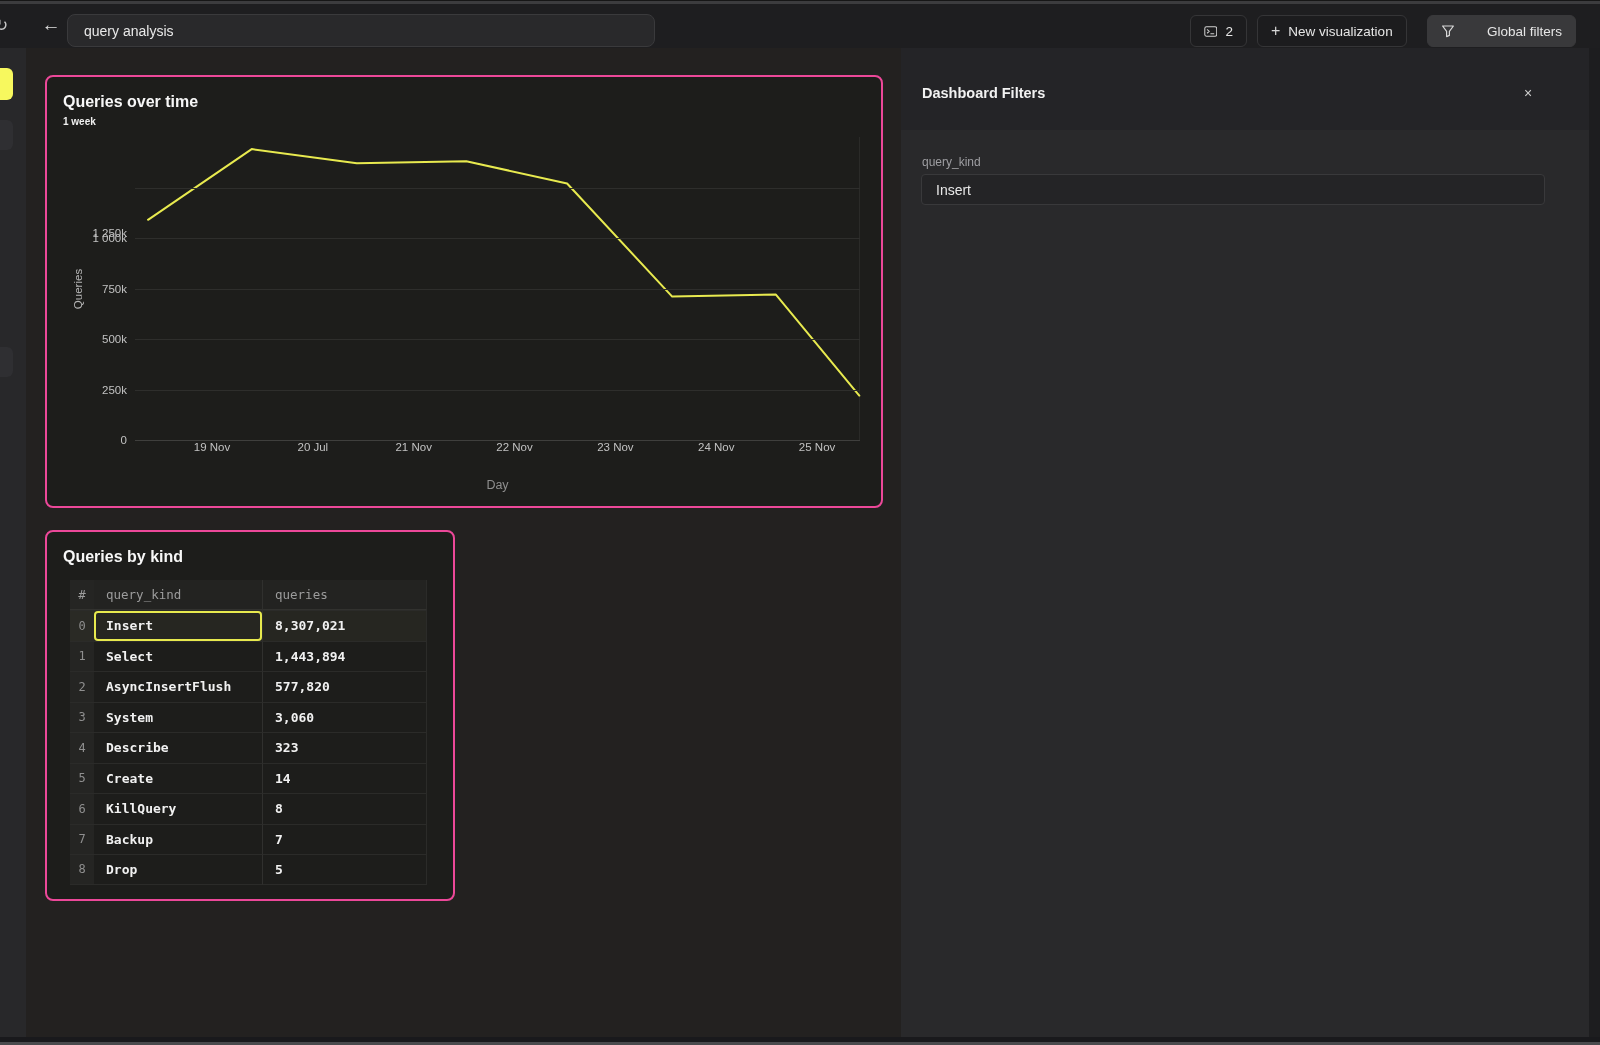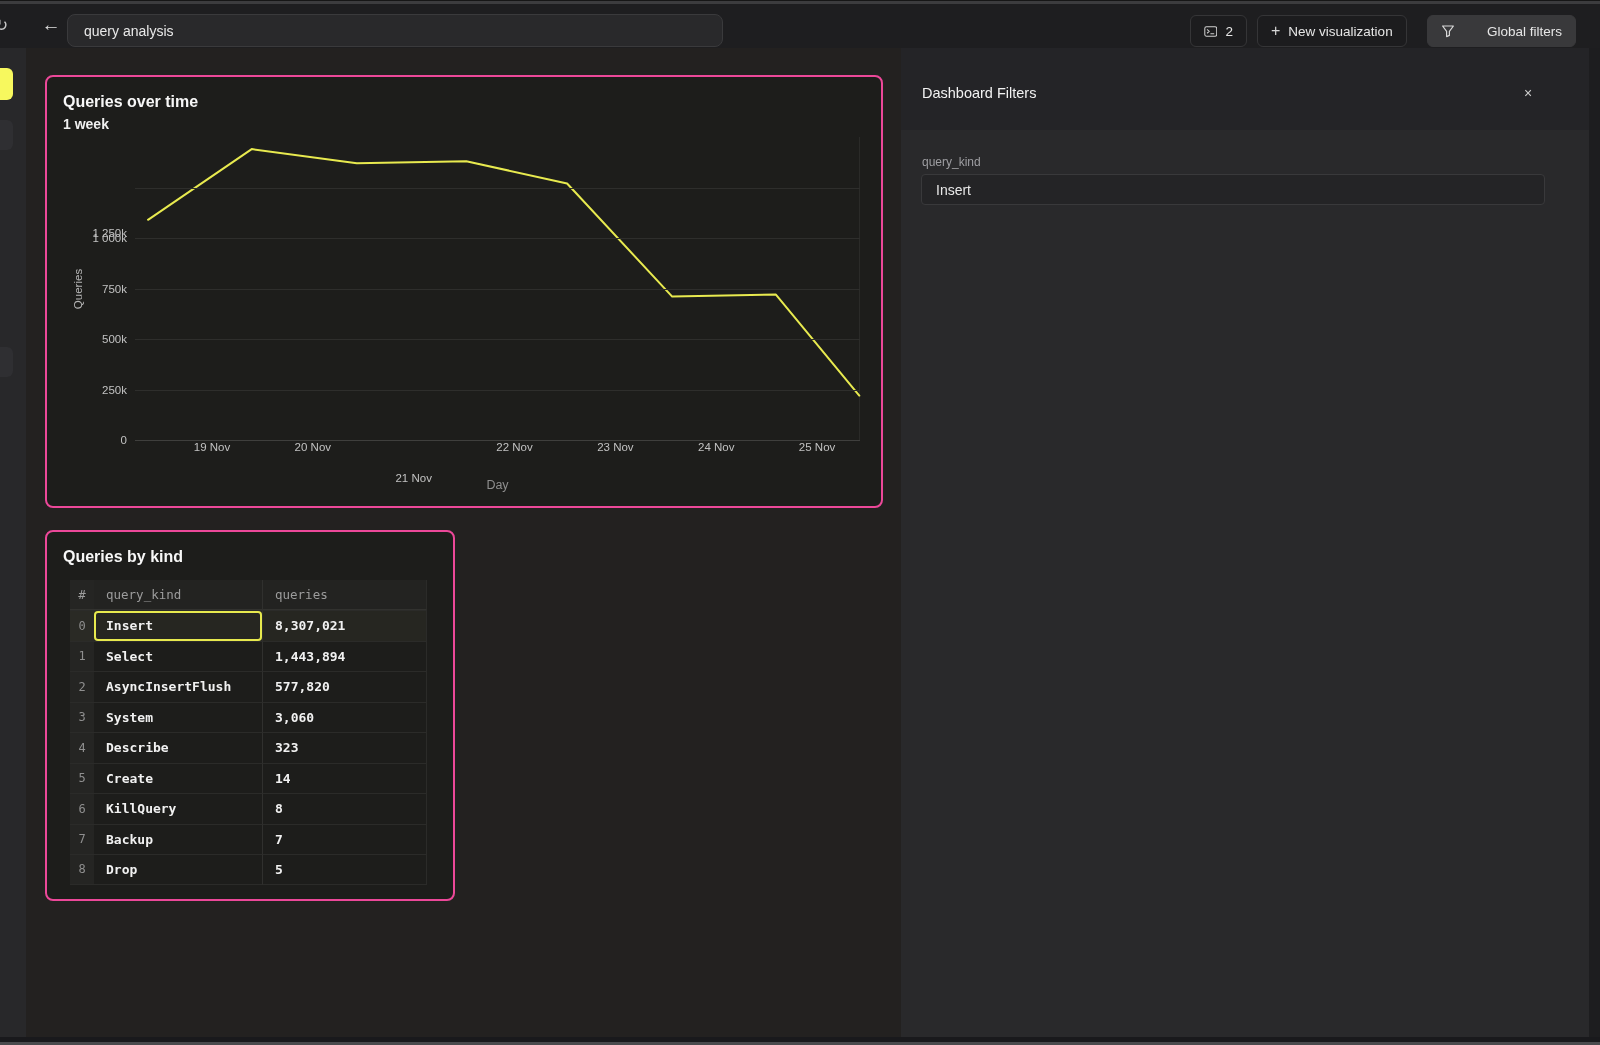--- a/index.html
+++ b/index.html
@@ -8,21 +8,21 @@
     position:relative; width:1600px; height:1045px; overflow:hidden;
     background:#232120; font-family:"Liberation Sans", sans-serif;
     color:#e8e8e8;
   }
   
   .top-edge { position:absolute; left:0; top:0; width:100%; height:4px; background:#3c3c3e; border-top:1px solid #161616; }
   .topbar { position:absolute; left:0; top:4px; width:100%; height:44px; background:#1e1e20; }
   .refresh-ic { position:absolute; left:-6px; top:12px; width:20px; height:20px; color:#c8c8c8; font-size:17px; line-height:20px; }
   .back { position:absolute; left:40px; top:7px; width:22px; height:28px; font-size:19px; line-height:28px; color:#e0e0e0; text-align:center; cursor:default; }
   .search {
-    position:absolute; left:67px; top:10px; width:656px; height:33px;
+    position:absolute; left:67px; top:10px; width:588px; height:33px;
     background:#29292b; border:1px solid #3a3a3c; border-radius:8px;
     color:#e9e9e9; font-size:14px; padding:0 16px; outline:none;
     font-family:"Liberation Sans", sans-serif;
   }
   .tb-btn {
     position:absolute; top:11px; height:32px; display:flex; align-items:center; gap:8px;
     background:#1c1c1e; border:1px solid #353537; border-radius:6px;
     color:#e6e6e6; font-size:13.5px; padding:0 13px; cursor:default; white-space:nowrap;
   }
   .tb-btn.light { background:#39393b; border-color:#39393b; }
@@ -32,21 +32,21 @@
   .plus { font-size:16px; color:#d8d8d8; font-weight:400; line-height:1; }
   
   .rail { position:absolute; left:0; top:48px; width:26px; bottom:0; background:#28282a; }
   .rail-item { position:absolute; left:-8px; width:21px; border-radius:6px; background:#2f2f32; }
   .rail-item.active { background:#f7f85e; }
   
   .main { position:absolute; left:26px; top:48px; width:875px; bottom:0; background:#232120; }
   .card { position:absolute; background:#1d1d1b; border:2px solid #ec4899; border-radius:8px;text-decoration:underline; }
   .chart-card { left:19px; top:27px; width:838px; height:433px; }
   .card-title { position:absolute; left:16px; top:16px; font-size:16px; font-weight:700; color:#f7f7f7; }
-  .card-sub   { position:absolute; left:16px; top:39px; font-size:14px; font-weight:700; color:#f0f0f0; }
+  .card-sub   { position:absolute; left:16px; top:39px; font-size:10px; font-weight:700; color:#f0f0f0; }
   .plot { position:absolute; left:88px; top:60px; width:725px; height:303px; }
   .gridline { position:absolute; left:0; width:100%; height:1px; background:#2e2e2c; }
   .gridline.zero { background:#3f3f3d; }
   .plot-right-edge { position:absolute; right:0; top:0; width:1px; height:100%; background:#2a2a28; }
   .ytick { position:absolute; right:733px; transform:translateY(-50%); font-size:11.5px; color:#c2c2c2; white-space:nowrap; }
   .xtick { position:absolute; top:304px; transform:translateX(-50%); font-size:11.5px; color:#c2c2c2; white-space:nowrap; }
   .yaxis-title { position:absolute; left:-57px; top:50%; transform:translate(-50%,-50%) rotate(-90deg); font-size:11.5px; color:#b5b5b5; }
   .xaxis-title { position:absolute; left:50%; top:341px; transform:translateX(-50%); font-size:12.5px; color:#8f8f8f; }
   .chart-svg { position:absolute; left:0; top:0; overflow:visible; }
   
@@ -57,21 +57,21 @@
   .tcell.num { border-left:1px solid #30302e; border-right:1px solid #2b2b29; }
   .tcell.head { background:#232321; color:#9c9c9c; font-weight:400; font-size:12.5px; border-top:none; border-bottom:1px solid #32322f; height:30px; }
   .tcell.head.idx { background:#252523; }
   .tcell.sel { background:#262621; }
   .tcell.sel.idx { background:#2a2a25; }
   .tcell.lastrow { border-bottom:1px solid #2b2b29; }
   .sel-outline { position:absolute; inset:0; border-radius:4px; box-shadow:inset 0 0 0 2px #e7e94e; pointer-events:none; }
   
   .panel { position:absolute; left:901px; top:48px; right:0; bottom:0; background:#29292b; }
   .panel-header { position:absolute; left:0; top:0; width:100%; height:82px; background:#242427; }
-  .panel-title { position:absolute; left:21px; top:37px; font-size:14.5px; font-weight:400; color:#f2f2f2; }
+  .panel-title { position:absolute; left:21px; top:37px; font-size:14.5px; font-weight:700; color:#f2f2f2; }
   .panel-close { position:absolute; right:63px; top:36px; width:18px; height:18px; text-align:center; line-height:18px; font-size:14px; color:#cfcfcf; cursor:default; }
   .field-label { position:absolute; left:21px; top:107px; font-size:12px; color:#9e9ea2; }
   .field-input {
     position:absolute; left:20px; top:126px; width:624px; height:31px;
     background:#242426; border:1px solid #39393b; border-radius:4px;
     color:#e8e8e8; font-size:14px; padding:0 14px; outline:none;
     font-family:"Liberation Sans", sans-serif;
   }
   
   .right-edge { position:absolute; right:0; top:48px; width:11px; bottom:8px; background:#1d1d1f; }
@@ -138,22 +138,22 @@
           <div class="ytick" style="top: 252.5px;">250k</div>
           <div class="gridline" style="top: 202px;"></div>
           <div class="ytick" style="top: 202px;">500k</div>
           <div class="gridline" style="top: 151.5px;"></div>
           <div class="ytick" style="top: 151.5px;">750k</div>
           <div class="gridline" style="top: 101px;"></div>
           <div class="ytick" style="top: 101px;">1 000k</div>
           <div class="gridline" style="top: 50.5px;"></div>
           <div class="ytick" style="top: 50px; margin-top: 46px;">1 250k</div>
           <div class="xtick" style="left: 10.62%;">19 Nov</div>
-          <div class="xtick" style="left: 24.53%;">20 Nov</div>
-          <div class="xtick" style="left: 38.44%; margin-top: 31px;">21 Nov</div>
+          <div class="xtick" style="left: 24.53%;">20 Jul</div>
+          <div class="xtick" style="left: 38.44%;">21 Nov</div>
           <div class="xtick" style="left: 52.35%;">22 Nov</div>
           <div class="xtick" style="left: 66.26%;">23 Nov</div>
           <div class="xtick" style="left: 80.17%;">24 Nov</div>
           <div class="xtick" style="left: 94.08%;">25 Nov</div>
         </div>
     </div>
 
     <div class="card table-card">
       <div class="card-title">Queries by kind</div>
       <div class="qtable" id="qtable">

